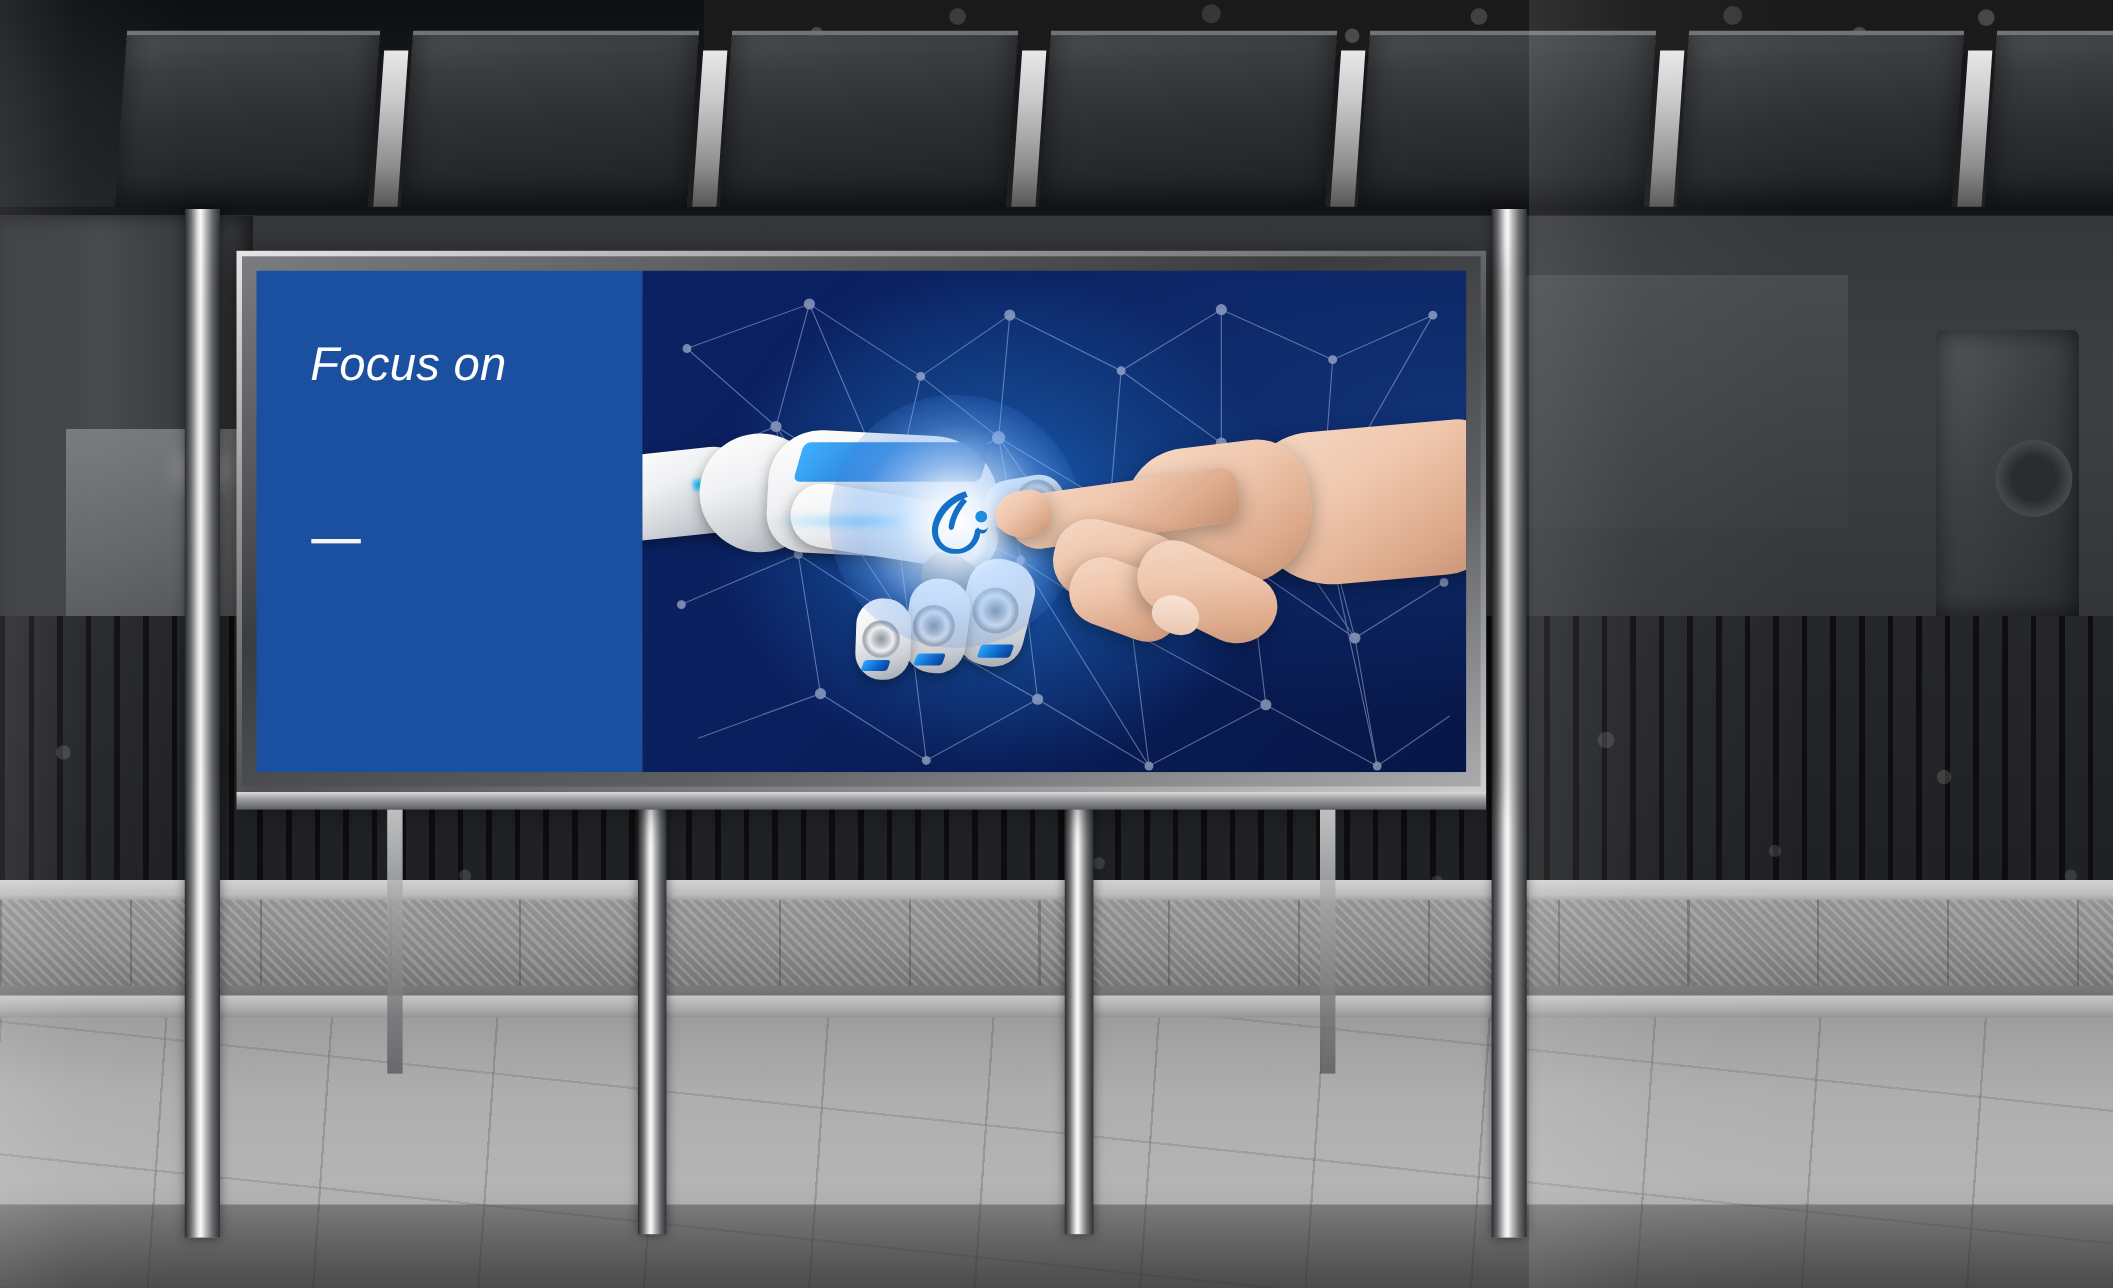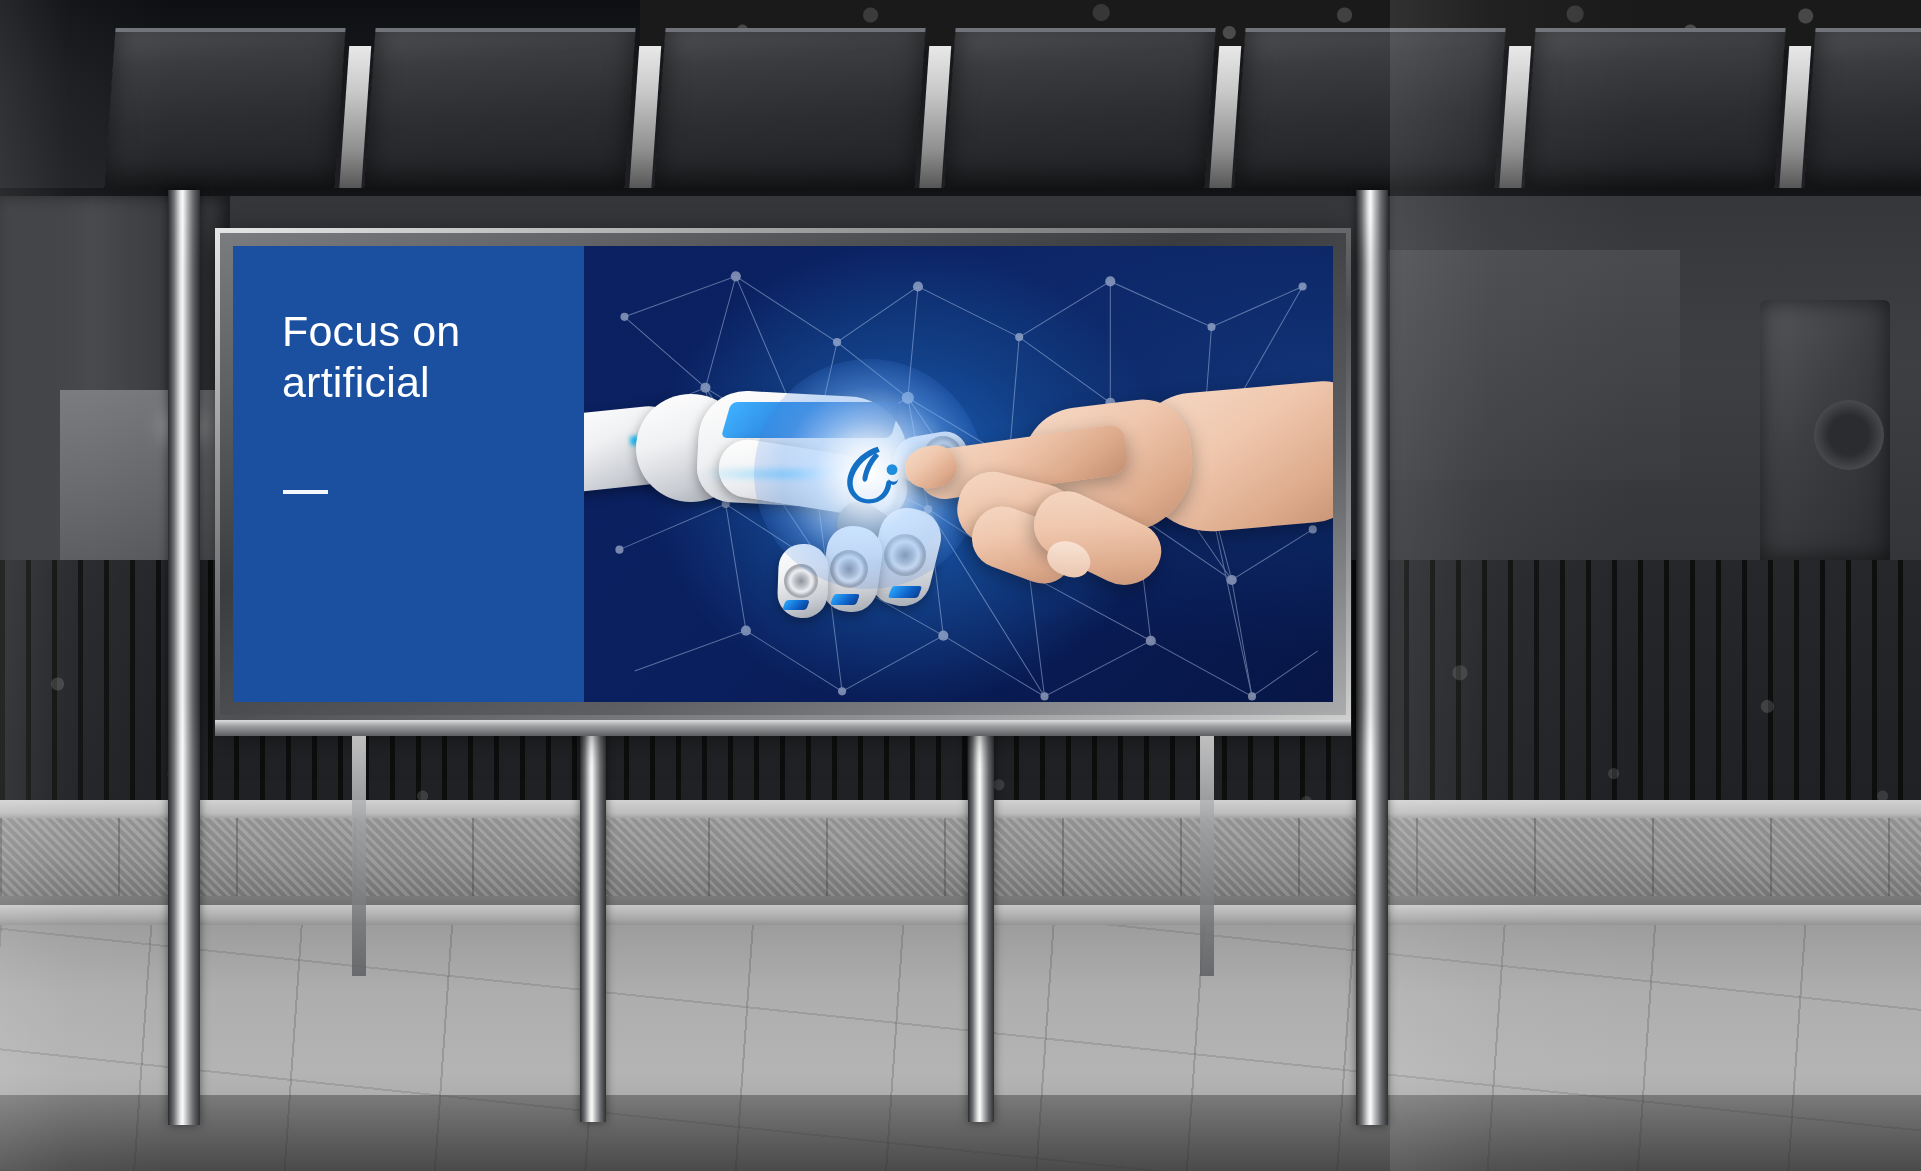--- a/index.html
+++ b/index.html
@@ -175,21 +175,21 @@
     background:linear-gradient(160deg,#e6e6e6 0%,#9a9a9a 25%,#4e5053 55%,#8d8f92 80%,#cfcfcf 100%);
     padding:5px;
     box-shadow:0 10px 34px rgba(0,0,0,.65);
   }
   #billboard-inner{
     width:100%; height:100%;
     background:linear-gradient(160deg,#7a7c7f 0%,#3a3c3f 40%,#5d5f62 70%,#a9abad 100%);
     padding:13px;
   }
   #billboard-face{
-    position:relative; width:100%; height:100%; overflow:hidden; display:flex;
+    position:relative; width:100%; height:100%; overflow:hidden; display:flex;font-style:italic;
   }
 
   
   #panel-left{
     position:relative; width:351px; height:100%;
     background:#1b50a0;
     flex:0 0 351px;
   }
   #headline{
     position:absolute; left:49px; top:60px; width:280px;
@@ -309,21 +309,20 @@
   <div class="glass" style="left:1390px;width:250px;"></div>
 
   <div id="billboard">
     <div id="billboard-inner">
       <div id="billboard-face">
 
         <div id="panel-left">
 
           <div id="headline">
             <span class="hl-line">Focus  on</span>
-            <span class="hl-line">artificial</span>
           </div>
 
           <div id="divider"></div>
 
         </div>
 
         <div id="panel-right">
 
           <svg id="network" viewBox="0 0 740 466" preserveAspectRatio="none">
             <g stroke="#cfe2ff" stroke-width="1" fill="none" opacity="0.75">

